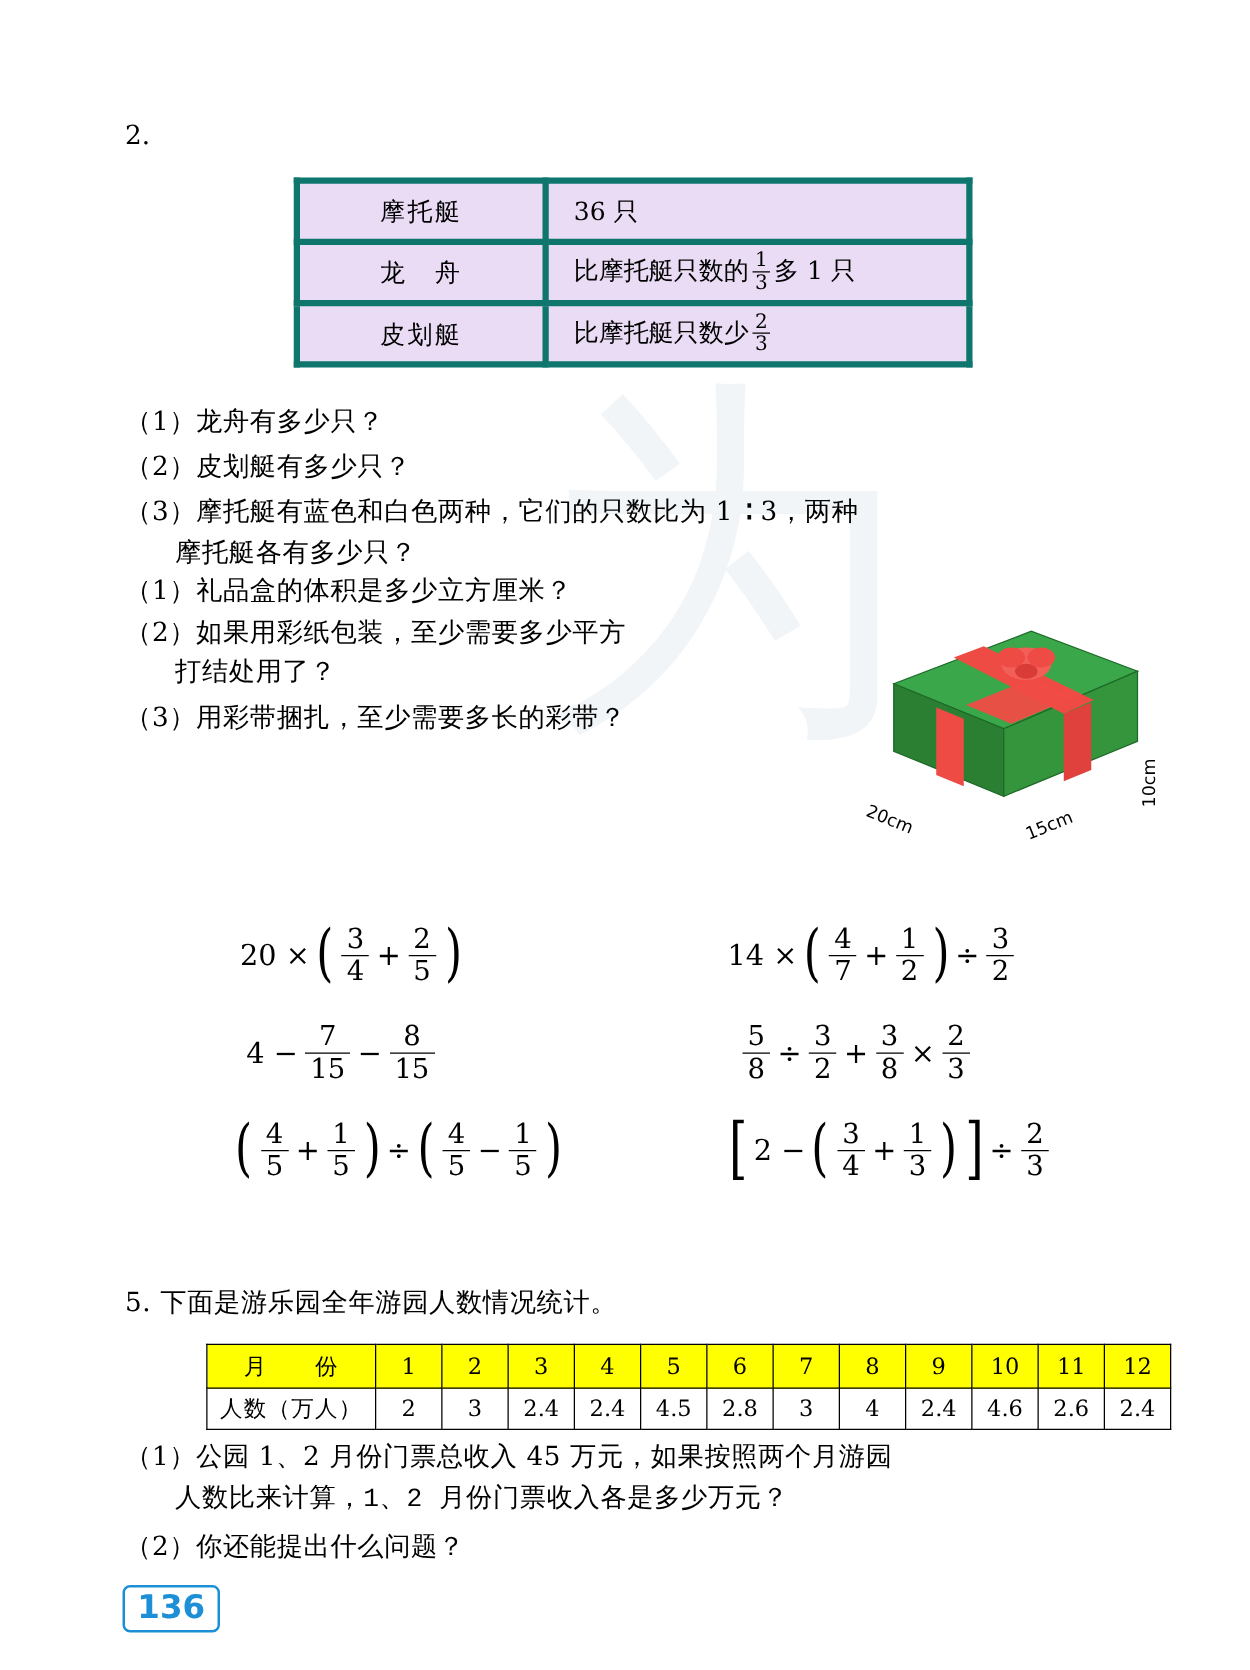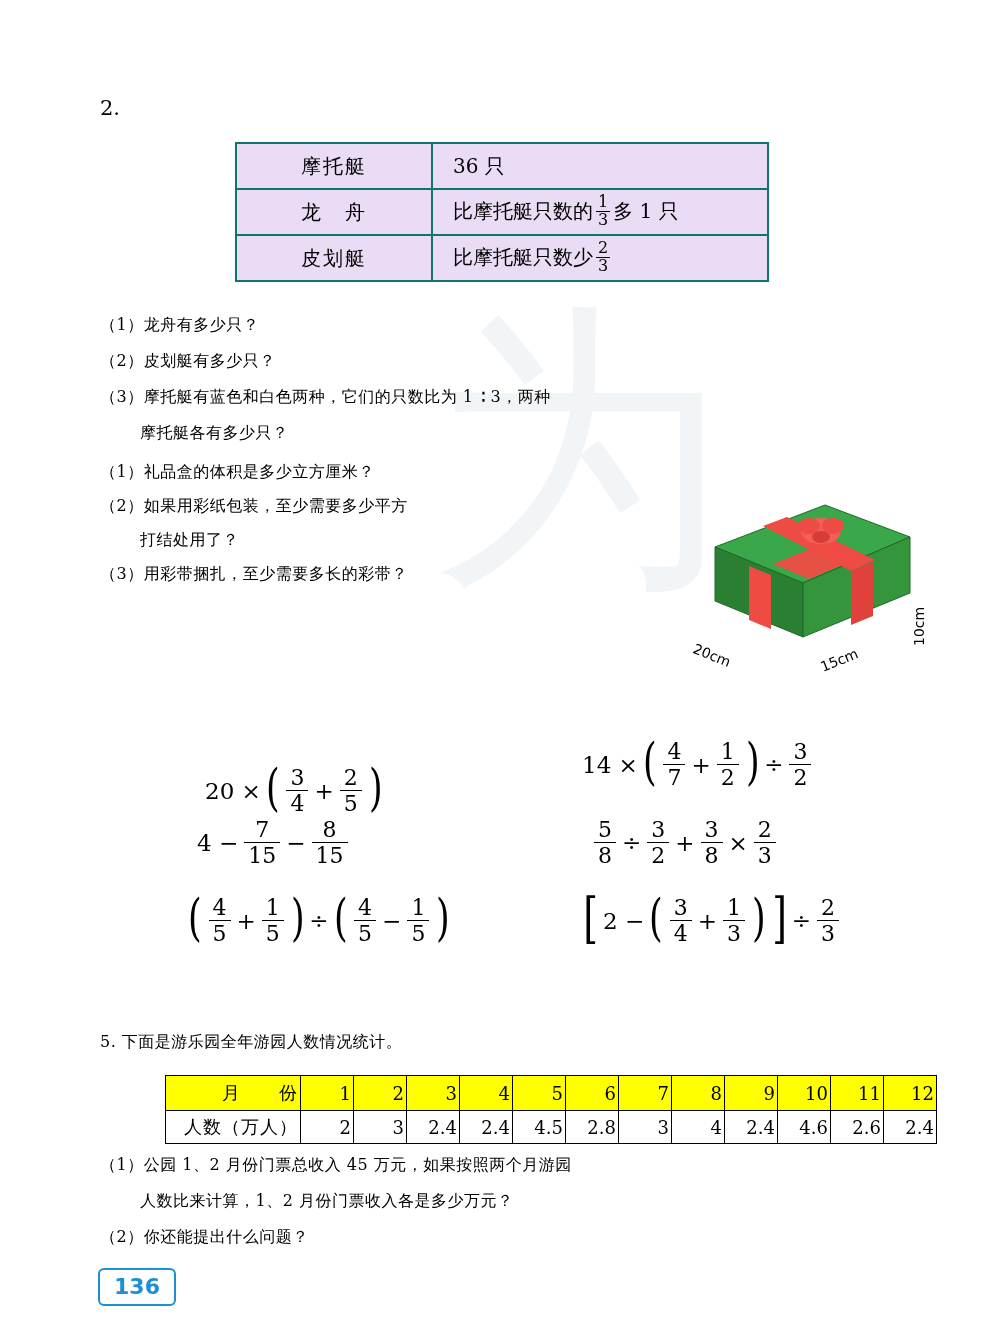--- a/index.html
+++ b/index.html
@@ -38,39 +38,39 @@
   .content {
     position: relative;
     z-index: 2;
   }
 
   
   .q-num {
     font-size: 21px;
   }
   .line {
-    font-size: 16px;
+    font-size: 21px;
     line-height: 34px;
     letter-spacing: 0.5px;
   }
 
   
   #ex2 {
     position: absolute;
     left: 100px;
     top: 96px;
     width: 840px;
   }
   .table-boats {
     border-collapse: collapse;
     margin-left: 135px;
     margin-top: 22px;
   }
   .table-boats td {
-    border: 2px solid #0f766e;
+    border: 5px solid #0f766e;
     background: #eadcf5;
     height: 44px;
     font-size: 20px;
     padding: 0 14px;
     vertical-align: middle;
   }
   .table-boats td.c1 {
     width: 166px;
     text-align: center;
     letter-spacing: 2px;
@@ -100,20 +100,21 @@
     padding: 0 2px;
   }
   .q-list {
     margin-top: 26px;
   }
   .q-list .line {
     margin-bottom: 2px;
   }
   .indent {
     padding-left: 40px;
+    font-family: Liberation Mono, monospace;
   }
 
   
   #ex3 {
     position: absolute;
     left: 100px;
     top: 455px;
     width: 840px;
   }
   #ex3 .textcol {
@@ -196,21 +197,21 @@
   }
   .table-visitors {
     border-collapse: collapse;
     margin-left: 65px;
     margin-top: 16px;
   }
   .table-visitors td {
     border: 1px solid #000;
     height: 32px;
     font-size: 18px;
-    text-align: right;
+    text-align: center;
     vertical-align: middle;
     padding: 0 2px;
   }
   .table-visitors tr.head td {
     background: #ffff00;
     height: 34px;
   }
   .table-visitors td.label {
     width: 130px;
     letter-spacing: 1px;
@@ -226,21 +227,21 @@
   
   .pagenum {
     position: absolute;
     left: 98px;
     top: 1268px;
     width: 74px;
     height: 34px;
     border: 2px solid #1c8fd6;
     border-radius: 6px;
     color: #1c8fd6;
-    font-size: 22px;
+    font-size: 26px;
     font-weight: bold;
     text-align: center;
     line-height: 33px;
     font-family: "DejaVu Sans", sans-serif;
   }
 </style>
 </head>
 <body>
 
 <div class="page">
@@ -315,21 +316,21 @@
           <text x="182" y="116" font-family="DejaVu Sans, sans-serif" font-size="14" fill="#000" transform="rotate(-90 238 105)">10cm</text>
           <text x="18" y="170" font-family="DejaVu Sans, sans-serif" font-size="14" fill="#000" transform="rotate(22 24 166)">20cm</text>
           <text x="146" y="185" font-family="DejaVu Sans, sans-serif" font-size="14" fill="#000" transform="rotate(-22 152 181)">15cm</text>
         </svg>
       </div>
     </div>
 
     <div id="ex4">
 
       <div class="calc-grid">
-        <div class="expr" style="left:103px; top:12px;margin-top:26px;">
+        <div class="expr" style="left:90px; top:12px;">
           <span class="op">20 ×</span><span class="paren">(</span><span class="bigfrac"><span class="num">3</span><span class="den">4</span></span><span class="op">+</span><span class="bigfrac"><span class="num">2</span><span class="den">5</span></span><span class="paren">)</span>
         </div>
         <div class="expr" style="left:480px; top:12px;">
           <span class="op">14 ×</span><span class="paren">(</span><span class="bigfrac"><span class="num">4</span><span class="den">7</span></span><span class="op">+</span><span class="bigfrac"><span class="num">1</span><span class="den">2</span></span><span class="paren">)</span><span class="op">÷</span><span class="bigfrac"><span class="num">3</span><span class="den">2</span></span>
         </div>
         <div class="expr" style="left:95px; top:90px;">
           <span class="op">4 −</span><span class="bigfrac"><span class="num">7</span><span class="den">15</span></span><span class="op">−</span><span class="bigfrac"><span class="num">8</span><span class="den">15</span></span>
         </div>
         <div class="expr" style="left:490px; top:90px;">
           <span class="bigfrac"><span class="num">5</span><span class="den">8</span></span><span class="op">÷</span><span class="bigfrac"><span class="num">3</span><span class="den">2</span></span><span class="op">+</span><span class="bigfrac"><span class="num">3</span><span class="den">8</span></span><span class="op">×</span><span class="bigfrac"><span class="num">2</span><span class="den">3</span></span>

